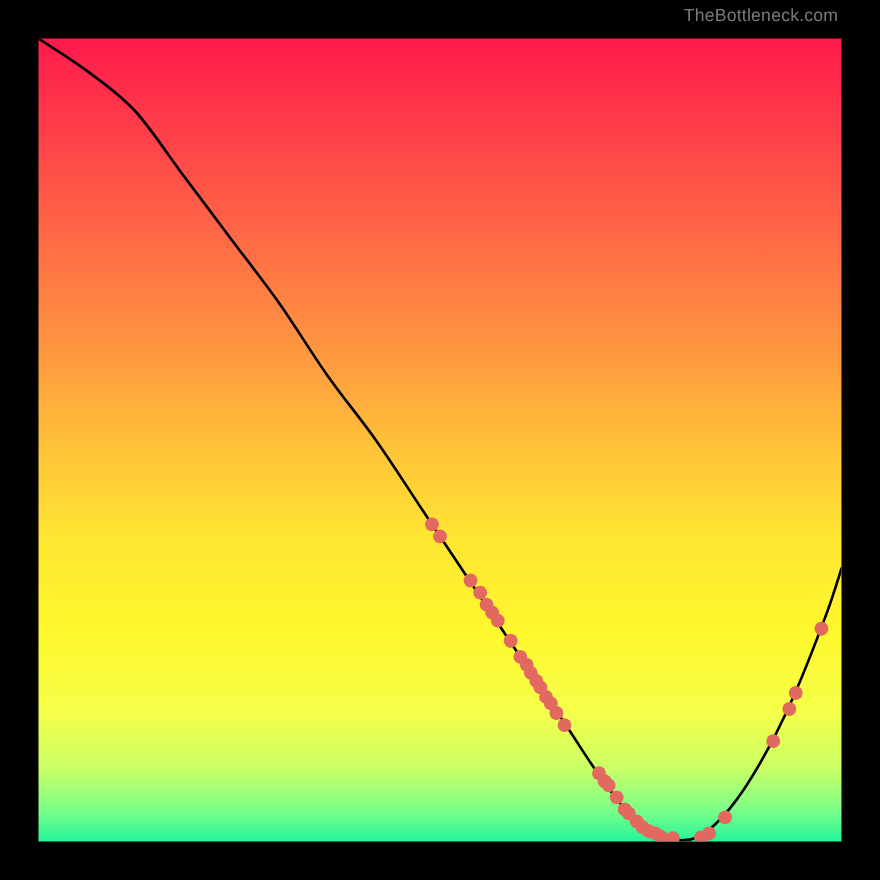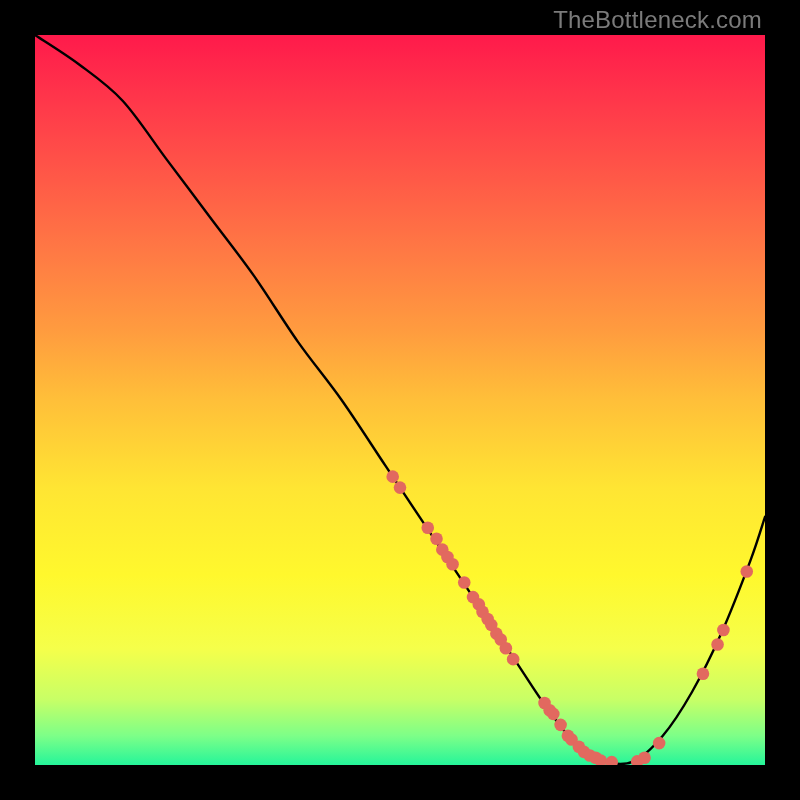--- a/index.html
+++ b/index.html
@@ -50,21 +50,21 @@
     left: 0;
     top: 0;
     width: 730px;
     height: 730px;
   }
   .watermark {
     position: absolute;
     top: 6px;
     right: 38px;
     color: #7b7b7b;
-    font-size: 24px;
+    font-size: 16px;
     font-weight: 500;
     letter-spacing: 0.2px;
     user-select: none;
   }
 </style>
 </head>
 <body>
 
 <div class="stage">
 

